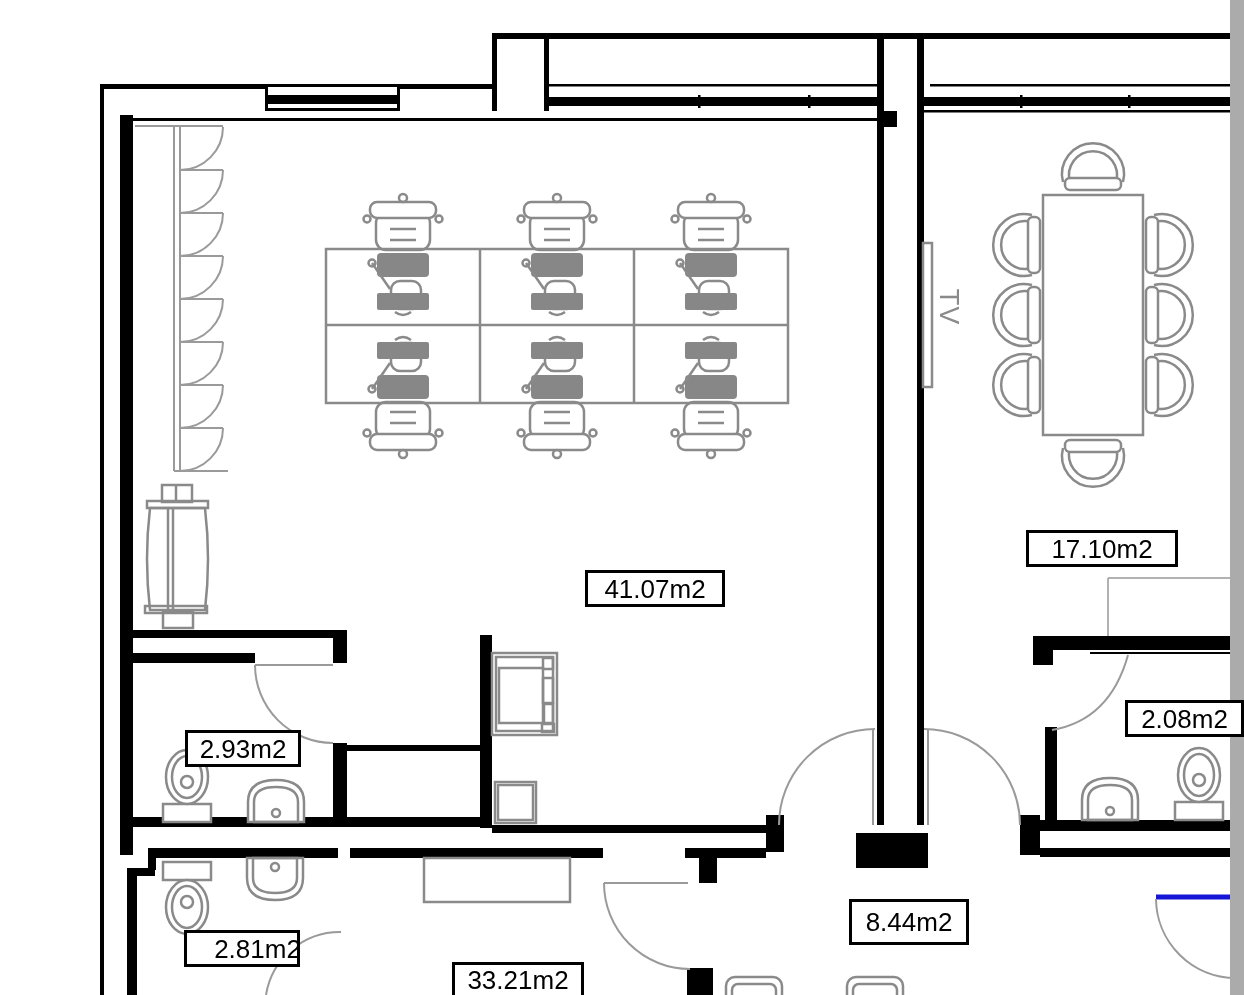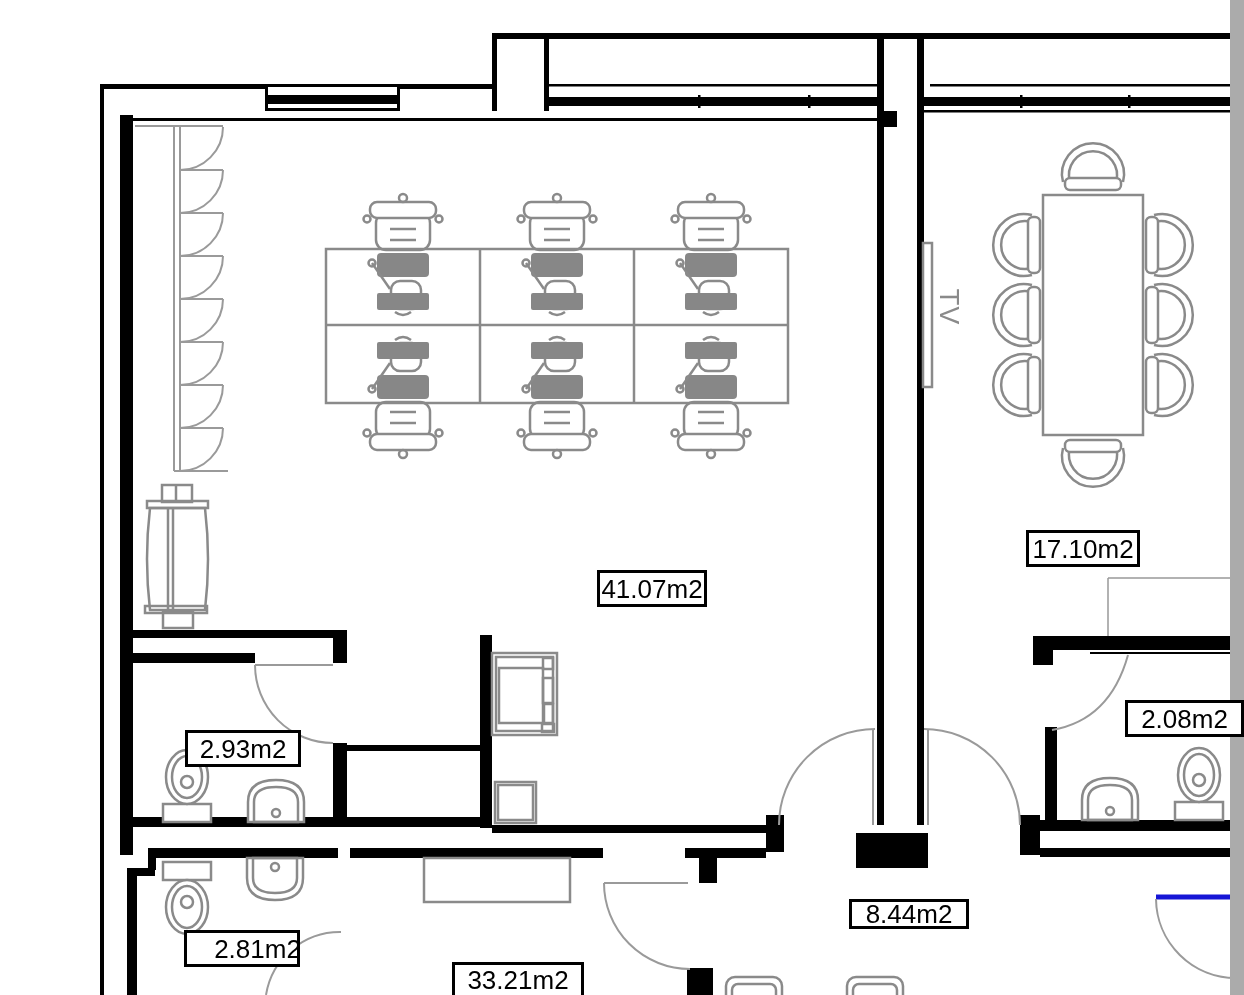--- a/index.html
+++ b/index.html
@@ -258,36 +258,36 @@
     </g>
     <g>
       <rect class="fl" x="847" y="977" width="56" height="30" rx="9"></rect>
       <rect class="fl" x="853" y="984" width="44" height="26" rx="6"></rect>
     </g>
   </g>
 
   <rect x="1230" y="0" width="14" height="995" fill="var(--edge-strip)"></rect>
 </svg>
 
-<div class="area-label" style="left:585px;top:570px;width:110px;height:37px;margin-left:12px;">
+<div class="area-label" style="left:585px;top:570px;width:140px;height:37px;">
   <span>41.07m2</span>
 </div>
-<div class="area-label" style="left:1026px;top:530px;width:114px;height:37px;">
+<div class="area-label" style="left:1026px;top:530px;width:152px;height:37px;">
   <span>17.10m2</span>
 </div>
 <div class="area-label" style="left:185px;top:730px;width:116px;height:37px;">
   <span>2.93m2</span>
 </div>
 <div class="area-label" style="left:184px;top:930px;width:116px;height:37px;padding-left:31px;">
   <span>2.81m2</span>
 </div>
 <div class="area-label" style="left:1125px;top:700px;width:119px;height:37px;text-align:center;">
   <span>2.08m2</span>
 </div>
-<div class="area-label" style="left:849px;top:899px;width:120px;height:30px;">
+<div class="area-label" style="left:849px;top:899px;width:120px;height:46px;">
   <span>8.44m2</span>
 </div>
 <div class="area-label" style="left:452px;top:962px;width:132px;height:36px;">
   <span>33.21m2</span>
 </div>
 
 <div class="tv-label" style="left:919px;top:277px;width:60px;height:60px;">
   <span>TV</span>
 </div>
 

